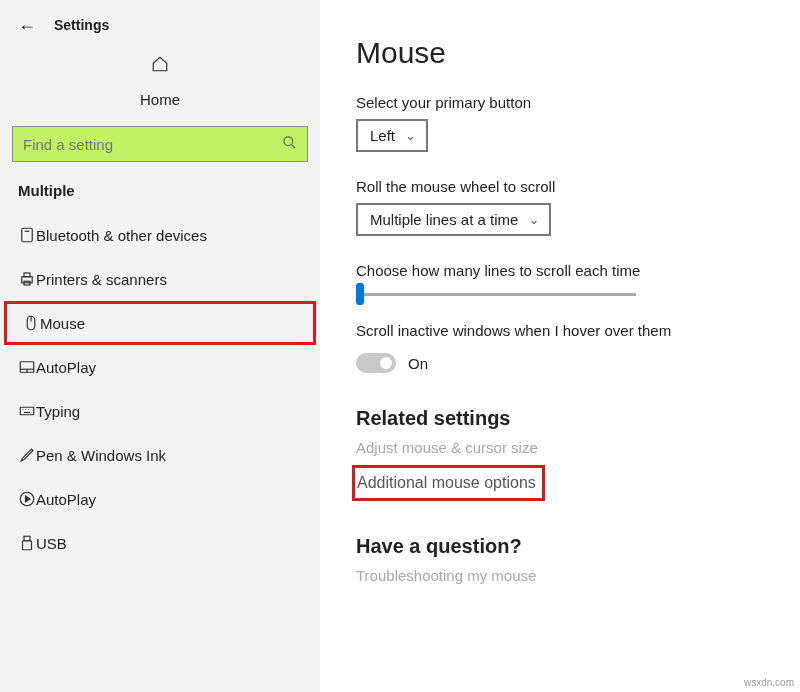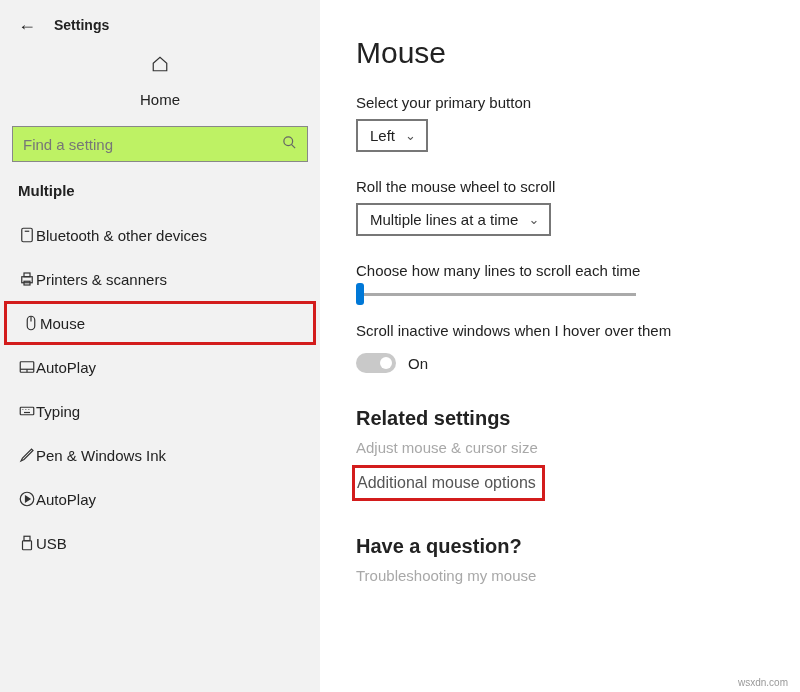--- a/index.html
+++ b/index.html
@@ -27,21 +27,21 @@
     .block { margin-bottom: 26px; }
     .slider-track { width: 280px; height: 3px; background: #aaa; margin-top: 14px; position: relative; }
     .slider-thumb { width: 8px; height: 22px; background: #0078d7; position: absolute; top: -10px; left: 0; border-radius: 3px; }
     .toggle { display: flex; align-items: center; gap: 12px; margin-top: 14px; }
     .toggle-switch { width: 40px; height: 20px; border-radius: 10px; background: #c9c9c9; position: relative; cursor: pointer; }
     .toggle-knob { width: 12px; height: 12px; background: #fff; border-radius: 50%; position: absolute; top: 4px; right: 4px; }
     .toggle-label { font-size: 15px; }
     .section-title { font-size: 20px; font-weight: 600; margin-top: 34px; margin-bottom: 6px; }
     .link-text { font-size: 15px; color: #a8a8a8; padding: 3px 0; cursor: pointer; }
     .link-highlight { border: 3px solid #d31c1c; display: inline-block; padding: 6px 6px 6px 2px; margin-left: -4px; margin-top: 2px; color: #555; }
-    .watermark { position: absolute; bottom: 4px; right: 12px; font-size: 10px; color: #999; }
+    .watermark { position: absolute; bottom: 4px; right: 6px; font-size: 10px; color: #999; }
   </style>
 </head>
 <body>
 
 <div class="sidebar">
   <div class="header-row">
     <span class="back-arrow">←</span>
     <span class="header-title">Settings</span>
   </div>
 

